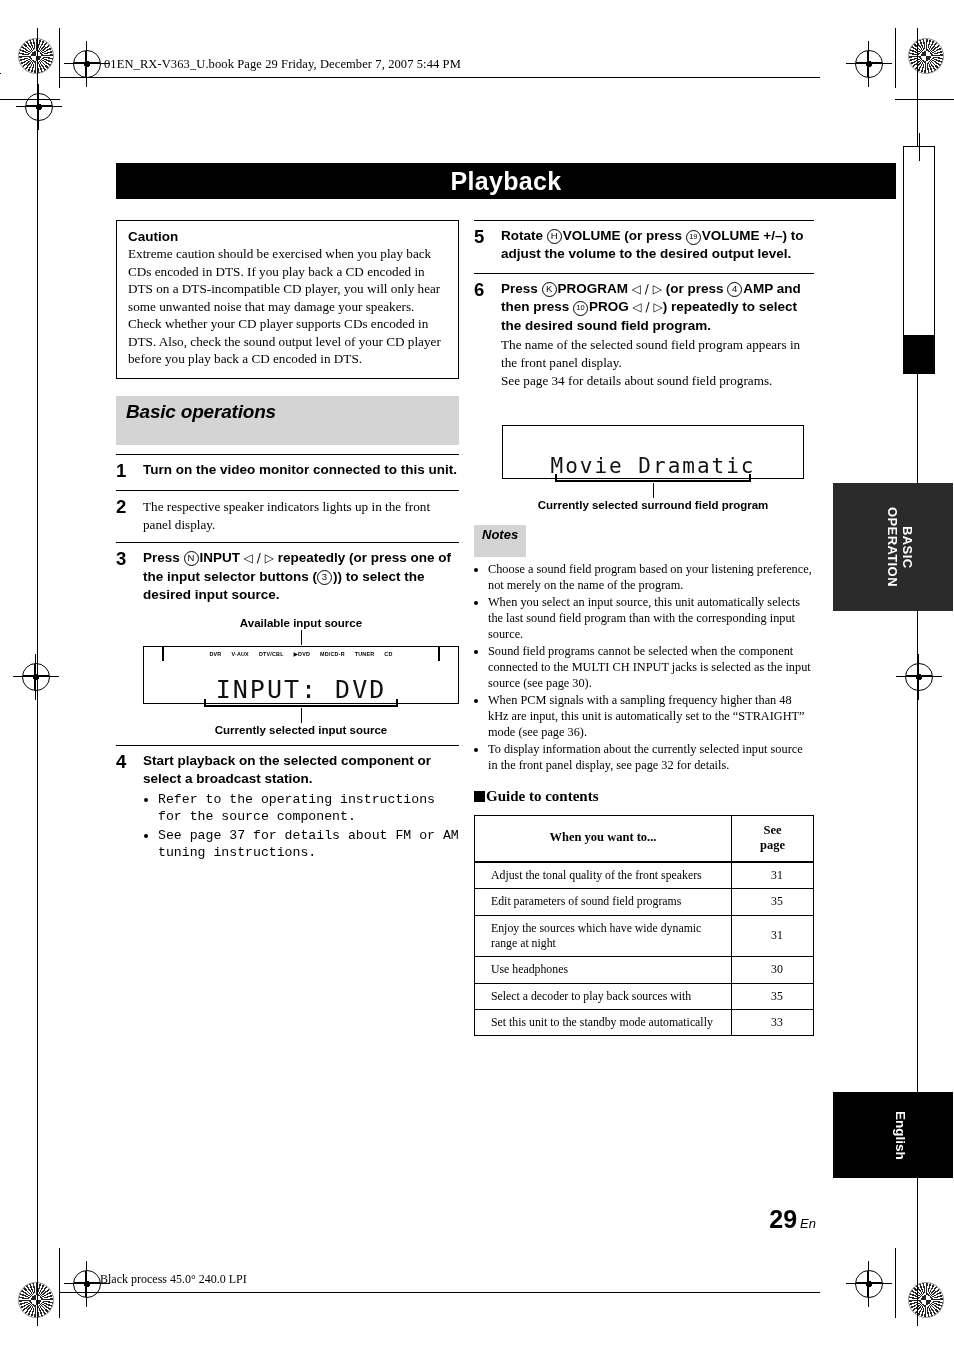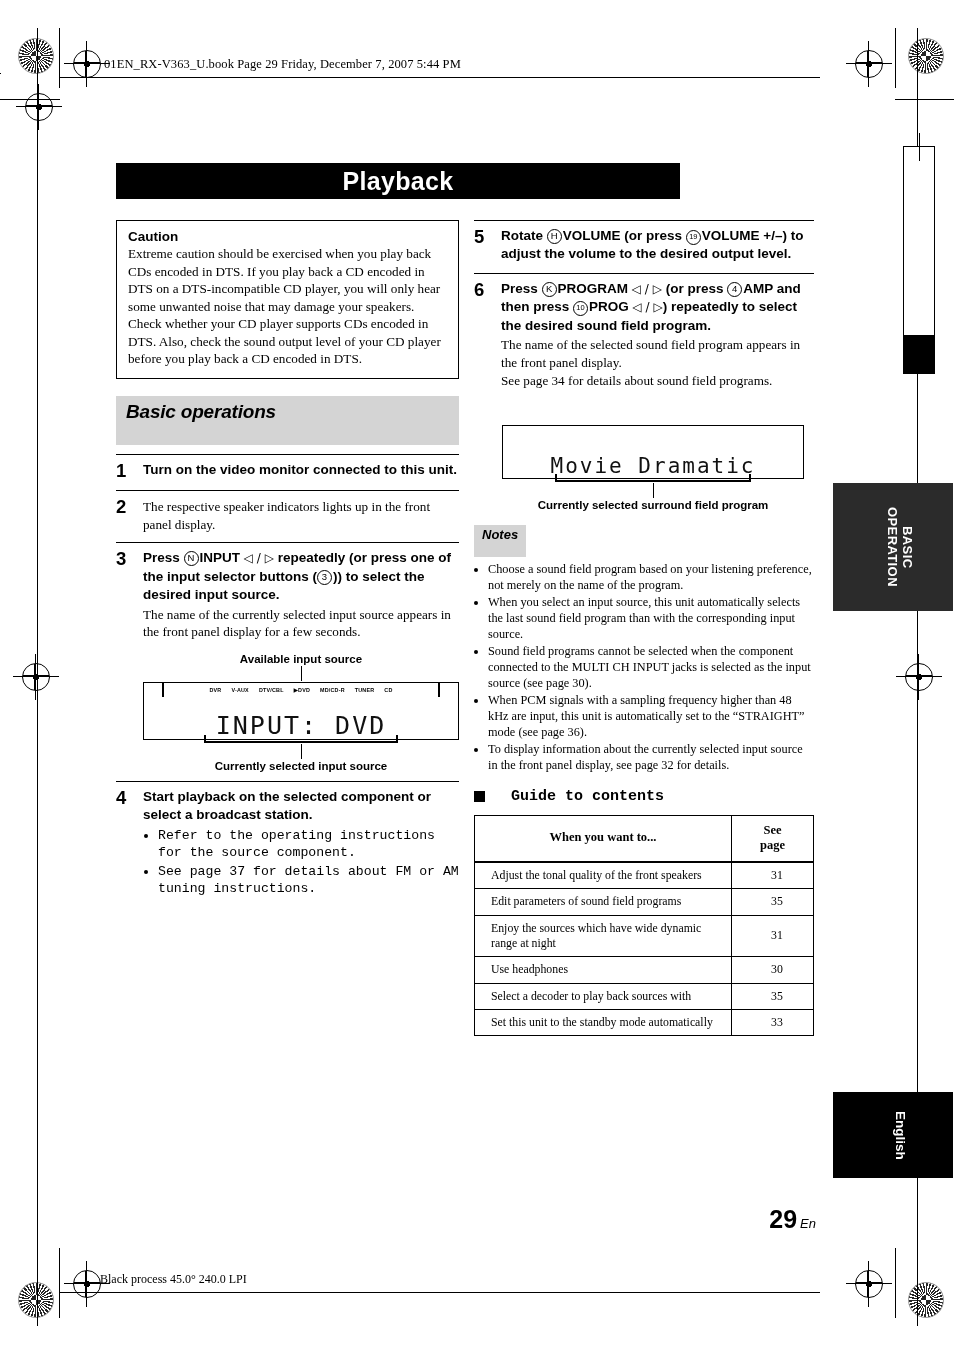--- a/index.html
+++ b/index.html
@@ -63,21 +63,21 @@
   }
   .filehdr-rule {
     position: absolute;
     left: 60px; top: 77px; width: 760px; height: 1px; background: #000;
   }
 
   
   .titlebar {
     position: absolute;
     left: 116px; top: 163px;
-    width: 564px; height: 36px;
+    width: 780px; height: 36px;
     background: #000;
     color: #fff;
     display: flex;
     align-items: center;
     justify-content: center;
   }
   .titlebar span {
     font-family: "Liberation Sans", sans-serif;
     font-weight: bold;
     font-size: 25px;
@@ -243,22 +243,22 @@
     font-size: 12.3px;
     line-height: 1.3;
   }
   ul.notes li { margin-bottom: 1px; }
 
   
   .sub-head {
     margin-top: 14px;
     display: flex;
     align-items: center;
-    gap: 26px;
-    font-family: Liberation Mono, monospace;
+    gap: 1px;
+    font-family: Liberation Serif, serif;
     font-weight: bold;
     font-size: 15px;
   }
   .sq { width: 11px; height: 11px; background: #000; display: inline-block; }
 
   table.guide {
     margin-top: 10px;
     border-collapse: collapse;
     width: 100%;
     font-family: "Liberation Serif", serif;
@@ -414,21 +414,20 @@
     <div class="num">2</div>
     <div class="body">
       <div class="sub">The respective speaker indicators lights up in the front panel display.</div>
     </div>
   </div>
 
   <div class="step">
     <div class="num">3</div>
     <div class="body">
       <div class="hd">Press <span class="circ">N</span>INPUT <span class="arr">◁ / ▷</span> repeatedly (or press one of the input selector buttons (<span class="circ">3</span>)) to select the desired input source.</div>
-      <div class="sub">The name of the currently selected input source appears in the front panel display for a few seconds.</div>
 
       <div class="fig">
         <div class="fig-cap">Available input source</div>
         <div class="leader"></div>
         <div class="panel">
           <div class="src-row">
               <span>DVR</span>
               <span>V-AUX</span>
               <span>DTV/CBL</span>
               <span>▶DVD</span>

